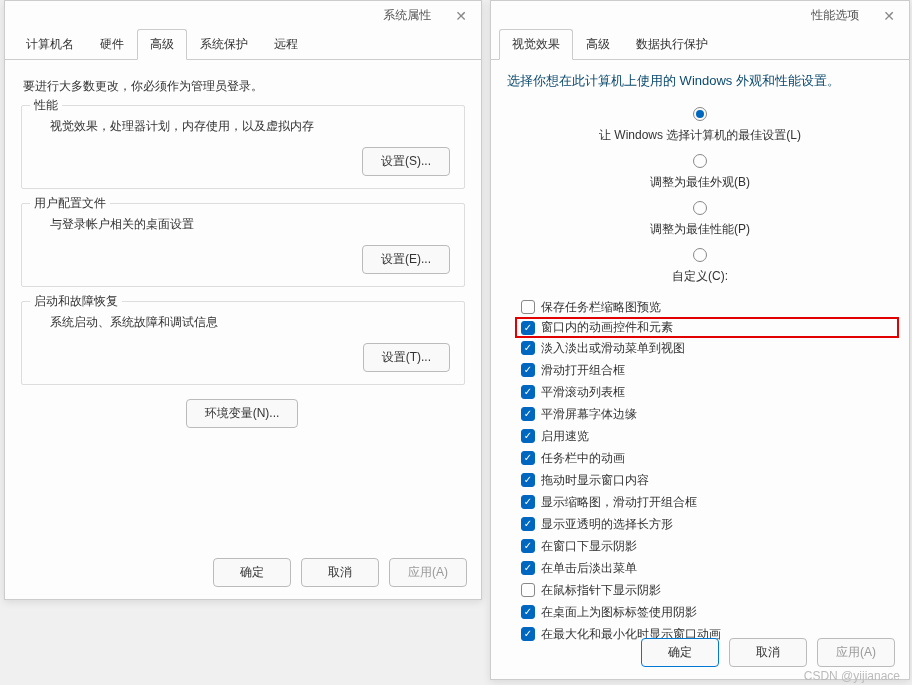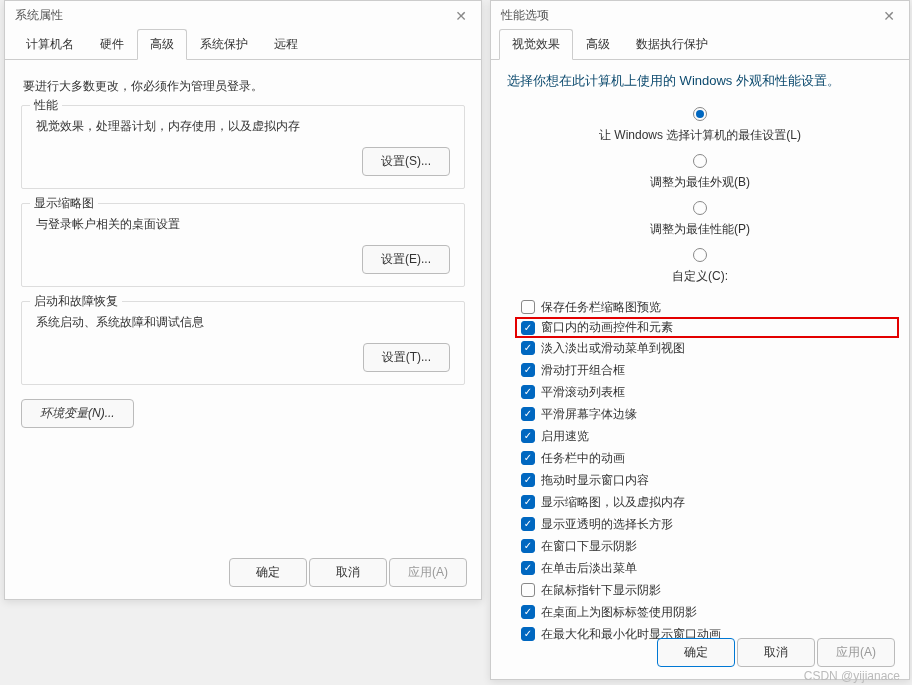--- a/index.html
+++ b/index.html
@@ -21,21 +21,21 @@
     .win-left {
       left: 4px; top: 0;
       width: 478px; height: 600px;
     }
     .win-right {
       left: 490px; top: 0;
       width: 420px; height: 680px;
     }
     .titlebar {
       display: flex;
-      justify-content: space-between;
+      justify-content: flex-end;
       align-items: center;
       padding: 6px 10px 4px 10px;
       font-size: 12px;
       color: #555;
       gap: 20px;
     }
     .close-btn {
       font-size: 14px;
       color: #888;
       cursor: pointer;
@@ -67,21 +67,21 @@
       padding: 12px 16px;
     }
     .notice {
       font-size: 12px;
       color: #333;
       padding: 6px 2px 10px 2px;
     }
     .group {
       border: 1px solid #ddd;
       border-radius: 2px;
-      padding: 12px 14px 12px 14px;
+      padding: 12px 14px 12px 28px;
       margin-bottom: 14px;
       position: relative;
     }
     .group-title {
       position: absolute;
       top: -9px;
       left: 8px;
       background: #fdfdfd;
       padding: 0 4px;
       font-size: 12px;
@@ -109,27 +109,26 @@
     }
     .btn.primary {
       border: 1.5px solid #0078d4;
     }
     .btn.disabled { color: #999; }
     .bottom-bar {
       position: absolute;
       bottom: 12px;
       right: 14px;
       display: flex;
-      gap: 2px;
+      gap: 10px;
     }
     .env-row {
       display: flex;
-      justify-content: flex-start;
+      justify-content: center;
       padding: 0 2px 0 0;
-      font-style: italic;
     }
     
     .description {
       font-size: 13px;
       color: #0c4a6e;
       padding: 12px 16px 8px 16px;
     }
     .radio-list {
       padding: 4px 16px;
     }
@@ -222,21 +221,21 @@
 
     <div class="group">
       <div class="group-title">性能</div>
       <div class="group-text">视觉效果，处理器计划，内存使用，以及虚拟内存</div>
       <div class="btn-row">
         <div class="btn">设置(S)...</div>
       </div>
     </div>
 
     <div class="group">
-      <div class="group-title">显示缩略图</div>
+      <div class="group-title">用户配置文件</div>
       <div class="group-text">与登录帐户相关的桌面设置</div>
       <div class="btn-row">
         <div class="btn">设置(E)...</div>
       </div>
     </div>
 
     <div class="group">
       <div class="group-title">启动和故障恢复</div>
       <div class="group-text">系统启动、系统故障和调试信息</div>
       <div class="btn-row">
@@ -317,21 +316,21 @@
       <div class="check-item">
         <span class="checkbox checked"></span>
         <span>任务栏中的动画</span>
       </div>
       <div class="check-item">
         <span class="checkbox checked"></span>
         <span>拖动时显示窗口内容</span>
       </div>
       <div class="check-item">
         <span class="checkbox checked"></span>
-        <span>显示缩略图，以及虚拟内存</span>
+        <span>显示缩略图，滑动打开组合框</span>
       </div>
       <div class="check-item">
         <span class="checkbox checked"></span>
         <span>显示亚透明的选择长方形</span>
       </div>
       <div class="check-item">
         <span class="checkbox checked"></span>
         <span>在窗口下显示阴影</span>
       </div>
       <div class="check-item">

